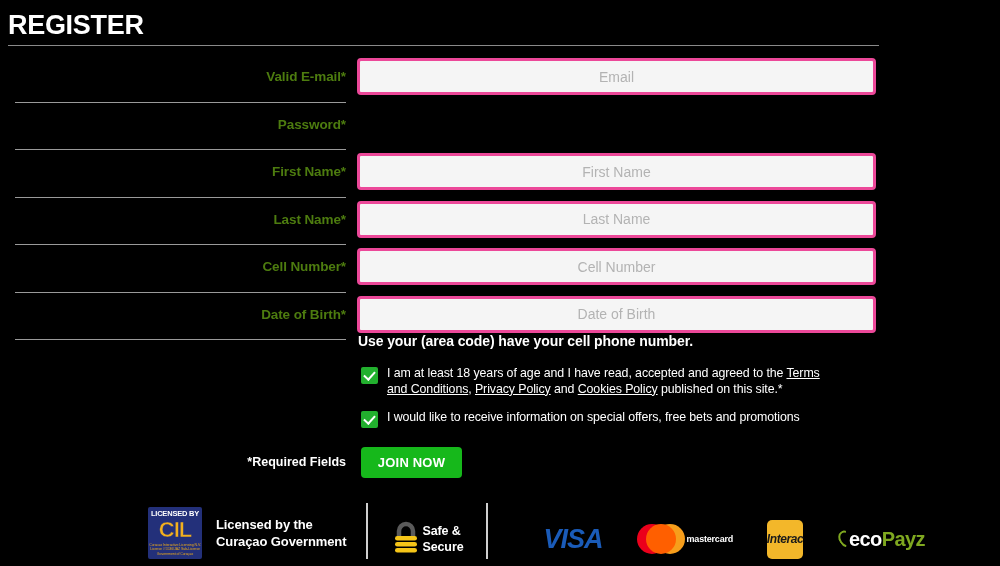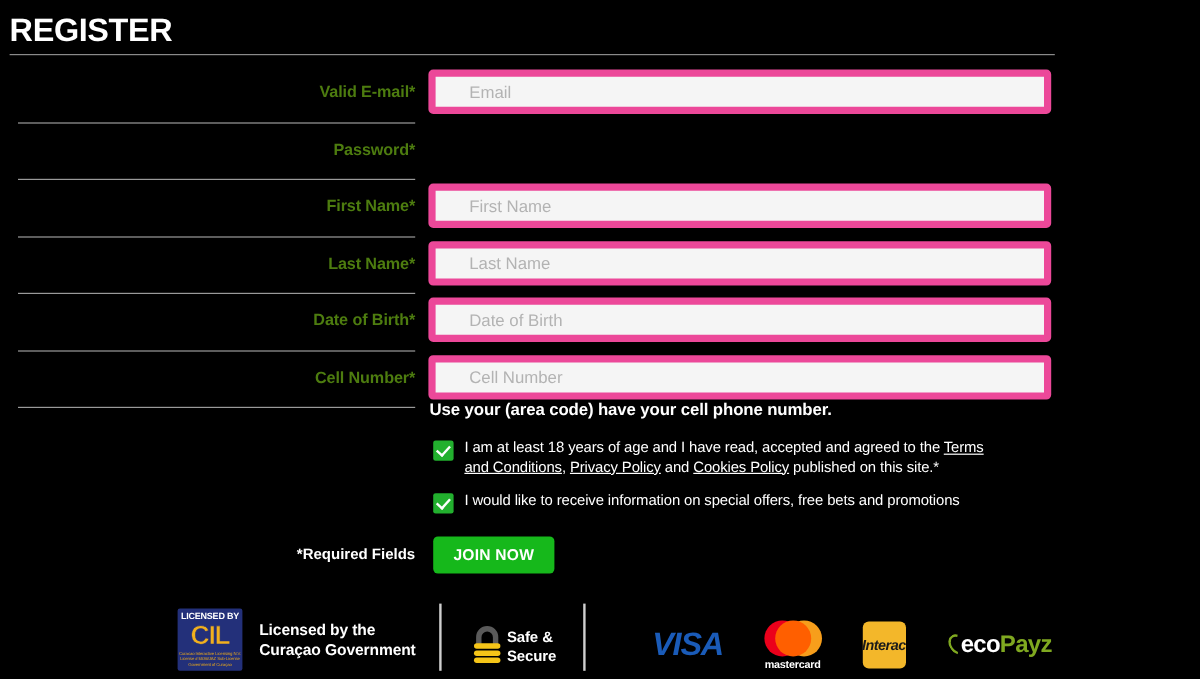--- a/index.html
+++ b/index.html
@@ -69,27 +69,28 @@
     height: 1px;
     background: #9a9a9a;
   }
   .field {
     position: absolute;
     left: 357px;
     top: 3px;
     width: 519px;
     height: 37px;
     background: #f5f5f5;
-    border: 6px solid #ec4899;
+    border: 3px solid #ec4899;
     border-radius: 4px;
     font-family: "Liberation Sans", sans-serif;
     font-size: 14px;
     color: #333333;
-    padding: 0 28px;
+    padding: 0 8px;
     outline: none;
+    text-align: center;
   }
   .field::placeholder {
     color: #b3b3b3;
     font-size: 14px;
   }
 
   
   .helper-text {
     position: absolute;
     left: 358px;
@@ -276,21 +277,21 @@
 
   .visa-logo {
     color: #1a5bb8;
     font-size: 27px;
     font-weight: bold;
     font-style: italic;
     letter-spacing: -1px;
     position: relative;
   }
 
-  .mc-wrap { display: flex; flex-direction: column; align-items: center; gap: 2px; }
+  .mc-wrap { display: flex; flex-direction: row; align-items: center; gap: 2px; }
   .mc-circles { position: relative; width: 48px; height: 30px; }
   .mc-circles span {
     position: absolute; top: 0; width: 30px; height: 30px; border-radius: 50%;
   }
   .mc-red { left: 0; background: #eb001b; }
   .mc-yellow { right: 0; background: #f79e1b; }
   .mc-overlap {
     left: 9px; width: 12px; height: 30px; background: #ff5f00;
     border-radius: 0; z-index: 1;
   }
@@ -363,29 +364,29 @@
       <input class="field" type="text" placeholder="First Name" style="">
     </div>
 
     <div class="form-row">
       <div class="row-label">Last Name*</div>
       <div class="row-rule"></div>
       <input class="field" type="text" placeholder="Last Name" style="">
     </div>
 
     <div class="form-row">
+      <div class="row-label">Cell Number*</div>
+      <div class="row-rule"></div>
+      <input class="field" type="text" placeholder="Cell Number" style="">
+    </div>
+
+    <div class="form-row">
       <div class="row-label">Date of Birth*</div>
       <div class="row-rule"></div>
       <input class="field" type="text" placeholder="Date of Birth" style="">
-    </div>
-
-    <div class="form-row">
-      <div class="row-label">Cell Number*</div>
-      <div class="row-rule"></div>
-      <input class="field" type="text" placeholder="Cell Number" style="">
     </div>
 
   </div>
 
   <div class="helper-text">Use your (area code) have your cell phone number.</div>
 
   <div class="check-row" id="check-row-terms">
     <div class="checkbox"></div>
     <div class="check-text">
       <span>I am at least 18 years of age and I have read, accepted and agreed to the </span><a href="#">Terms and Conditions</a><span>, </span><a href="#">Privacy Policy</a><span> and </span><a href="#">Cookies Policy</a><span> published on this site.*</span>

